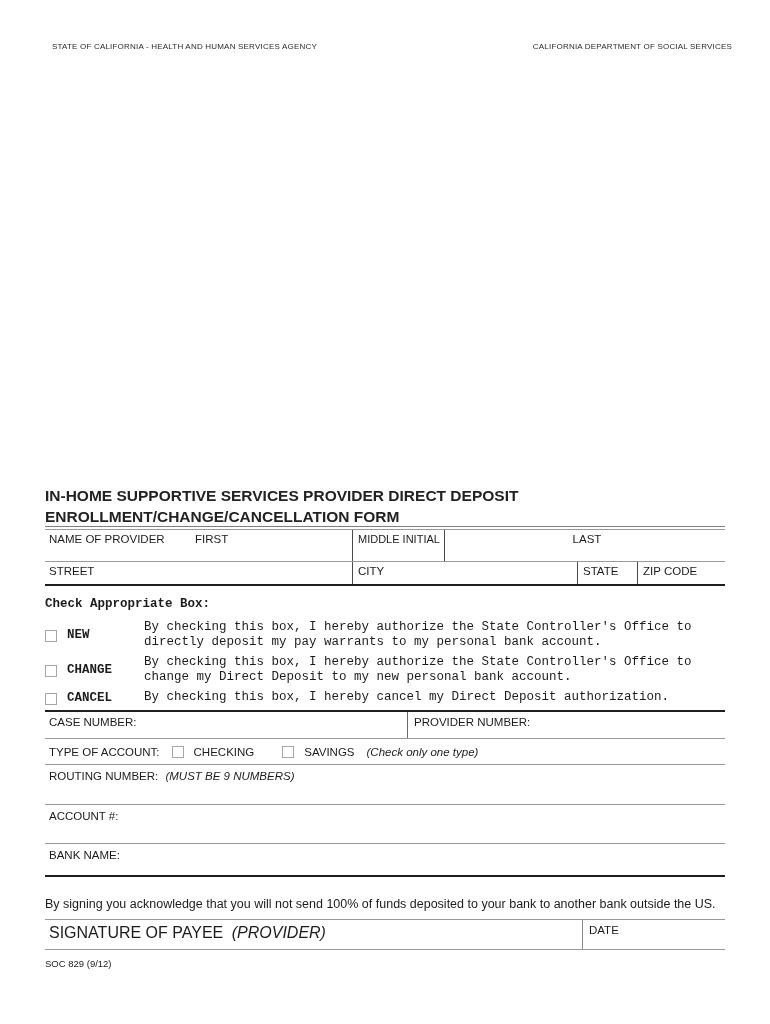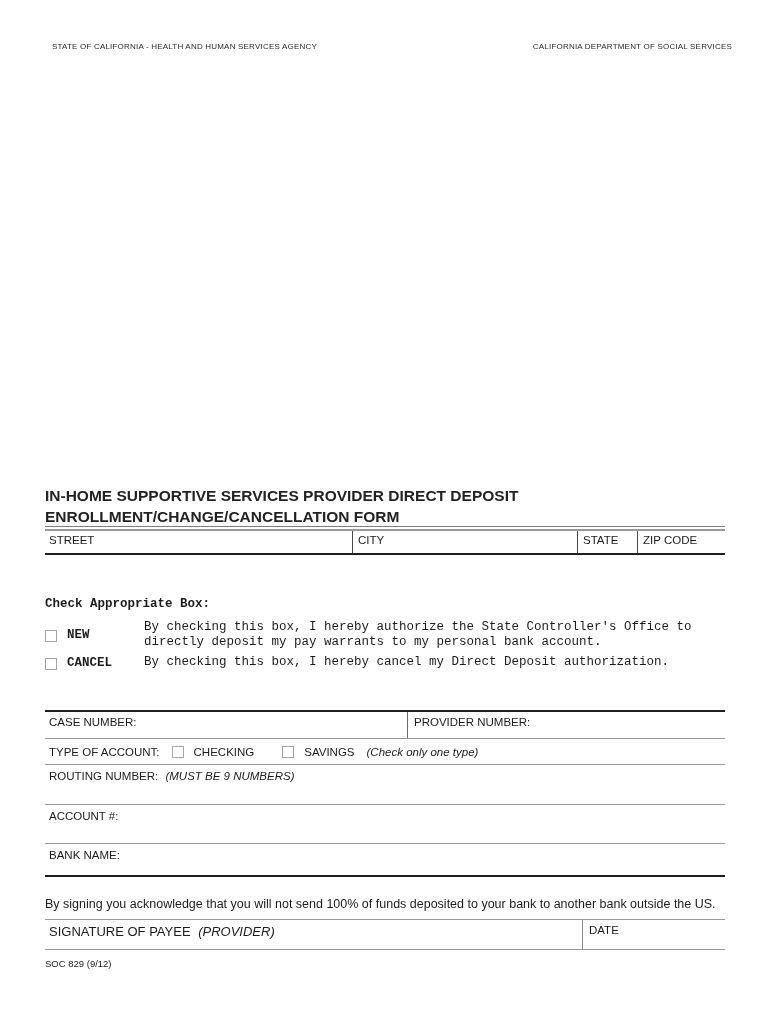--- a/index.html
+++ b/index.html
@@ -52,41 +52,53 @@
   .cb2 { margin-left:28px; }
   .type-note { margin-left:12px; font-style:italic; }
   .row-routing { height:40px; border-bottom:1px solid #9a9a9a; padding:5px 0 0 4px; font-size:11.5px; }
   .row-account { height:39px; border-bottom:1px solid #9a9a9a; padding:5px 0 0 4px; font-size:11.5px; }
   .row-bank { height:31px; padding:5px 0 0 4px; font-size:11.5px; }
   .italic-note { font-style:italic; margin-left:4px; }
   
   .ack { position:absolute; top:897px; left:45px; width:690px; font-size:12.5px; }
   .sig-table { position:absolute; top:919px; left:45px; width:680px; height:31px;
                border-top:1px solid #9a9a9a; border-bottom:1px solid #9a9a9a; display:flex; }
-  .sig-cell { width:537px; padding:4px 0 0 4px; font-size:13px; }
+  .sig-cell { width:537px; padding:4px 0 0 4px; font-size:16px; }
   .date-cell { flex:1; border-left:1px solid #8a8a8a; padding:4px 0 0 6px; font-size:11.5px; }
   .form-number { position:absolute; top:958px; left:45px; font-size:9.5px; }
 </style>
 </head>
 <body>
 
 <div class="page">
 
   <div class="top-header">
     <span>STATE OF CALIFORNIA - HEALTH AND HUMAN SERVICES AGENCY</span>
     <span>CALIFORNIA DEPARTMENT OF SOCIAL SERVICES</span>
   </div>
 
   <div class="form-title">
     <div>IN-HOME SUPPORTIVE SERVICES PROVIDER DIRECT DEPOSIT</div>
     <div>ENROLLMENT/CHANGE/CANCELLATION FORM</div>
   </div>
 
   <div class="name-table">
     <div class="rule-double"></div>
+    <div class="nt-row nt-row1">
+      <div class="cell c-name">
+        <span>NAME OF PROVIDER</span>
+        <span class="first-label">FIRST</span>
+      </div>
+      <div class="cell c-mi">
+        <span>MIDDLE INITIAL</span>
+      </div>
+      <div class="cell c-last">
+        <span>LAST</span>
+      </div>
+    </div>
     <div class="nt-row nt-row2">
       <div class="cell c-street">
         <span>STREET</span>
       </div>
       <div class="cell c-city">
         <span>CITY</span>
       </div>
       <div class="cell c-state">
         <span>STATE</span>
       </div>
@@ -98,20 +110,25 @@
 
   <div class="check-section">
     <div class="check-heading">Check Appropriate Box:</div>
 
     <div class="check-option">
       <div class="checkbox"></div>
       <div class="check-label">NEW</div>
       <div class="check-desc">By checking this box, I hereby authorize the State Controller's Office to directly deposit my pay warrants to my personal bank account.</div>
     </div>
 
+    <div class="check-option">
+      <div class="checkbox"></div>
+      <div class="check-label">CHANGE</div>
+      <div class="check-desc">By checking this box, I hereby authorize the State Controller's Office to change my Direct Deposit to my new personal bank account.</div>
+    </div>
 
     <div class="check-option">
       <div class="checkbox"></div>
       <div class="check-label">CANCEL</div>
       <div class="check-desc">By checking this box, I hereby cancel my Direct Deposit authorization.</div>
     </div>
   </div>
 
   <div class="mid-table">
     <div class="row-case">

